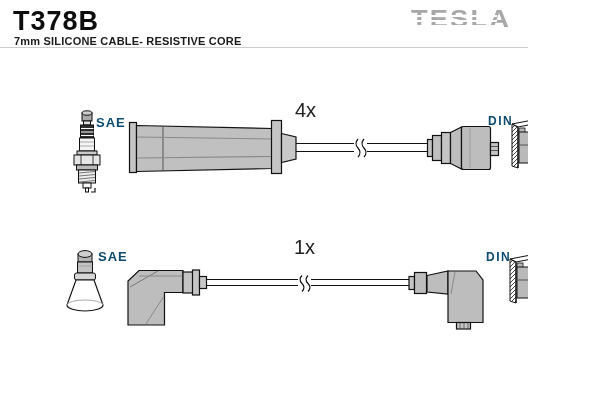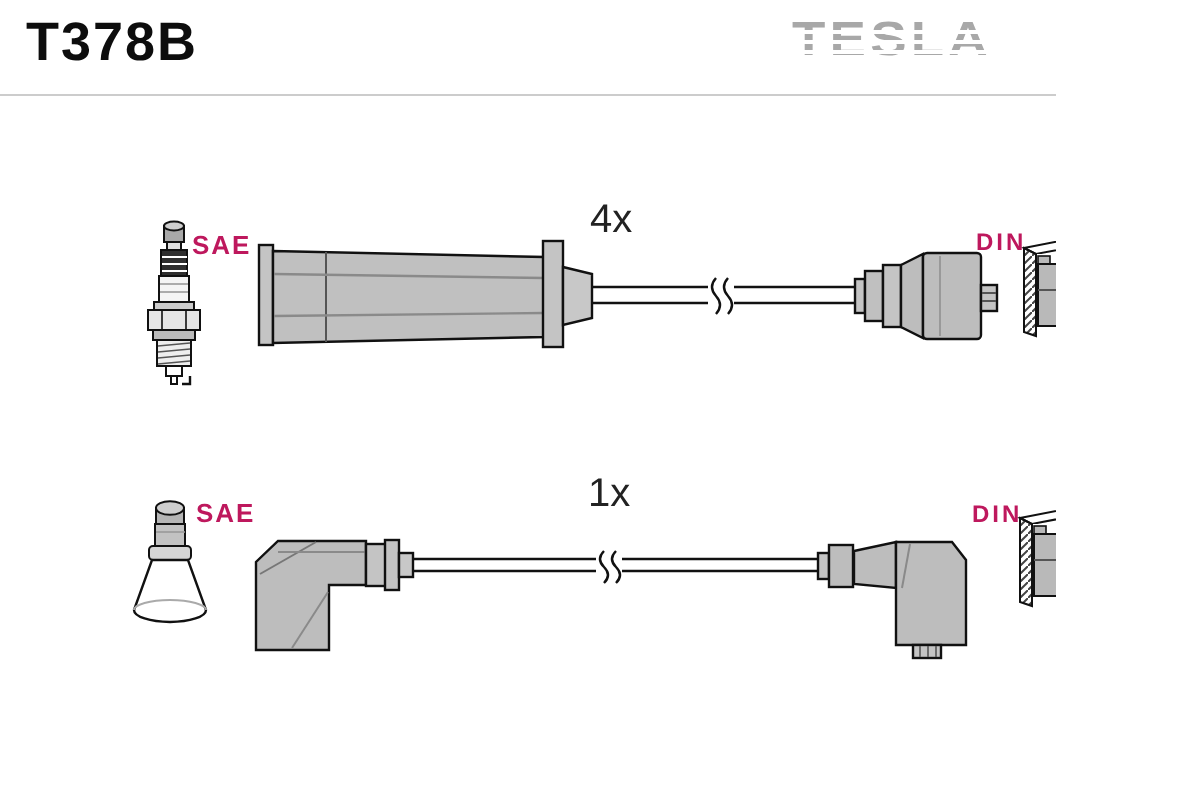--- a/index.html
+++ b/index.html
@@ -1,18 +1,18 @@
 <!DOCTYPE html>
 <html><head>
 <meta charset="utf-8">
 <style>
   html,body{margin:0;padding:0;background:#fff;}
   .canvas{
     position:relative;width:528px;height:400px;background:#fff;overflow:hidden;
-    font-family:"Liberation Sans", sans-serif;color:#111;
+    font-family:"Liberation Sans", sans-serif;color:#111;text-align:right;
   }
   
   .part-number{
     position:absolute;left:13px;top:6px;
     font-size:27px;font-weight:bold;letter-spacing:1px;color:#0d0d0d;
   }
   .subtitle{
     position:absolute;left:14px;top:35px;
     font-size:11px;font-weight:bold;color:#1a1a1a;letter-spacing:0.2px;
   }
@@ -20,35 +20,36 @@
   .brand-text{
     display:inline-block;font-size:26px;font-weight:900;line-height:24px;
     color:#a8a8a8;letter-spacing:2px;transform:scale(1.05,0.92);transform-origin:left top;
   }
   .stripe{position:absolute;left:-3px;width:104px;height:2px;background:#fff;}
   .s1{top:7px}.s2{top:12px}.s3{top:17px}
   .divider{position:absolute;left:0;top:47px;width:600px;height:1px;background:#cccccc;}
   
   .art{position:absolute;left:0;top:0;}
   
-  .lbl{position:absolute;font-weight:bold;color:#be185d;}
+  .lbl{position:absolute;font-weight:bold;color:#0c4a6e;}
   .lbl-sae-top{left:96px;top:115px;font-size:13px;letter-spacing:1px;}
   .lbl-sae-bot{left:98px;top:249px;font-size:13px;letter-spacing:1px;}
   .lbl-din-top{left:488px;top:114px;font-size:12px;letter-spacing:1.5px;}
   .lbl-din-bot{left:486px;top:250px;font-size:12px;letter-spacing:1.5px;}
   .qty{position:absolute;font-size:20px;font-weight:normal;color:#222;}
   .qty-top{left:295px;top:99px;}
   .qty-bot{left:294px;top:236px;}
 </style>
 </head>
 <body>
 
 <div class="canvas">
 
   <div class="part-number">T378B</div>
+  <div class="subtitle">7mm SILICONE CABLE- RESISTIVE CORE</div>
   <div class="brand">
     <span class="brand-text">TESLA</span>
     <i class="stripe s1"></i>
     <i class="stripe s2"></i>
     <i class="stripe s3"></i>
   </div>
   <div class="divider"></div>
 
   <svg class="art" width="600" height="400" viewBox="0 0 600 400">
     <defs>

